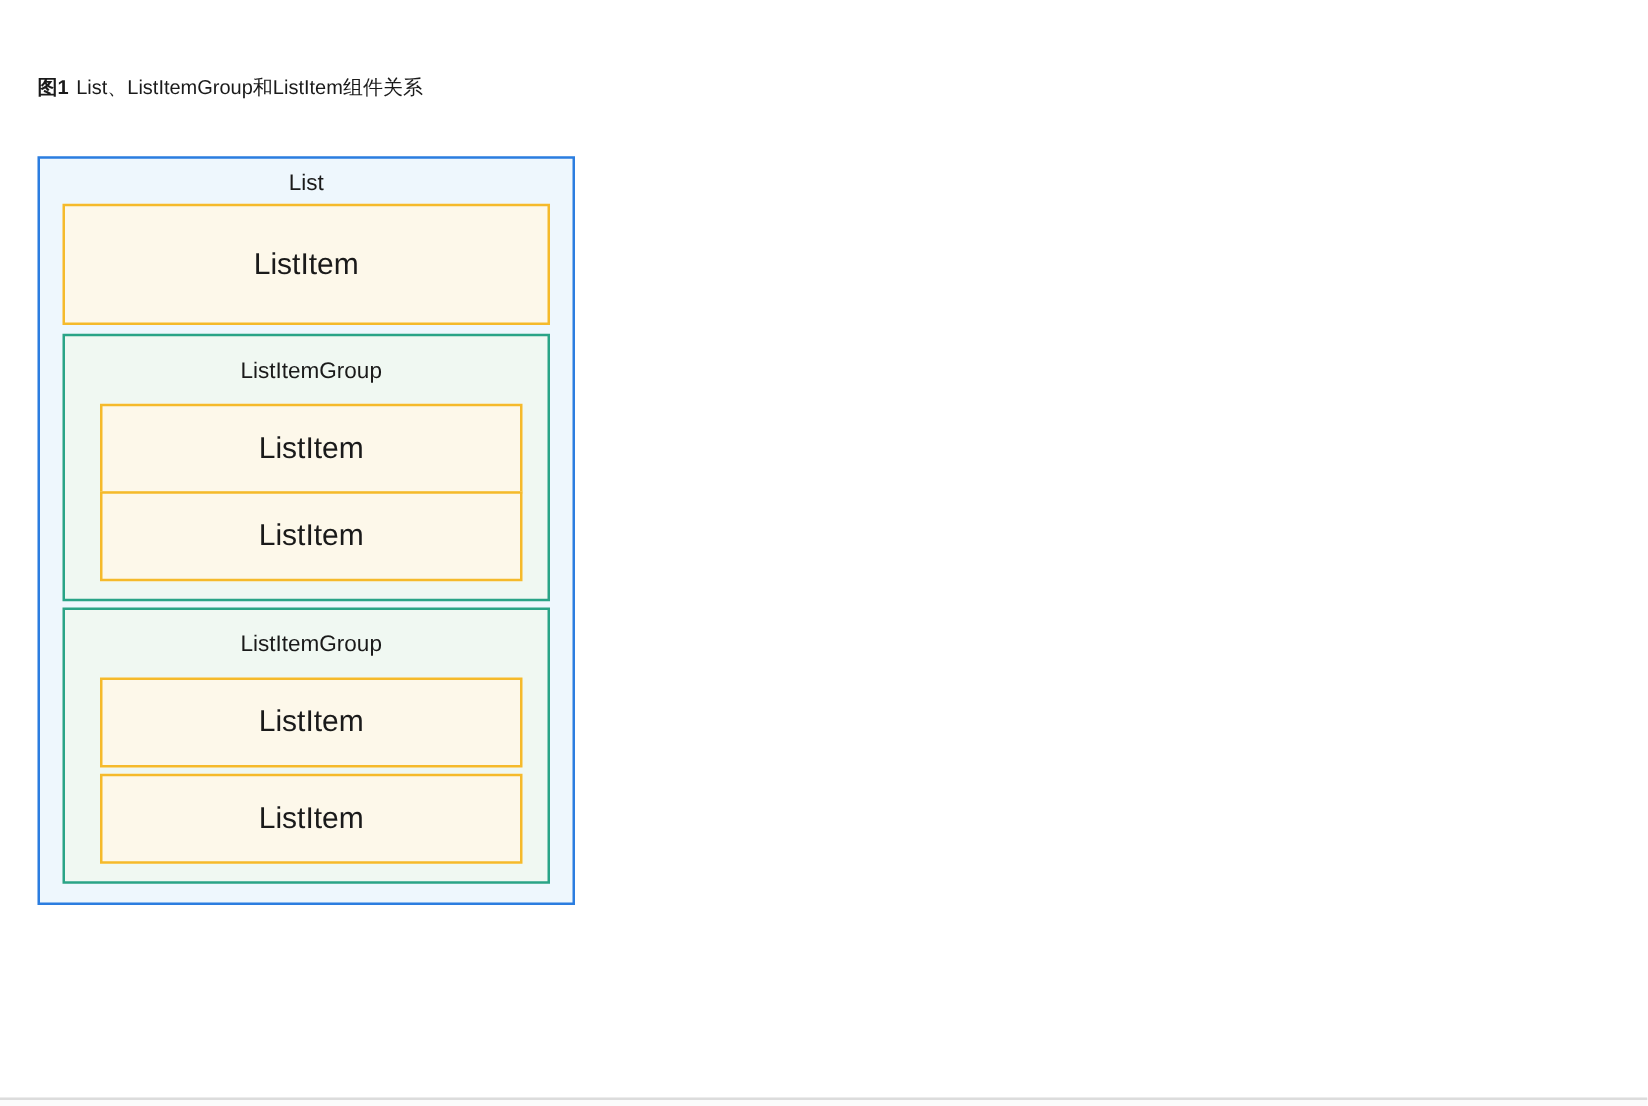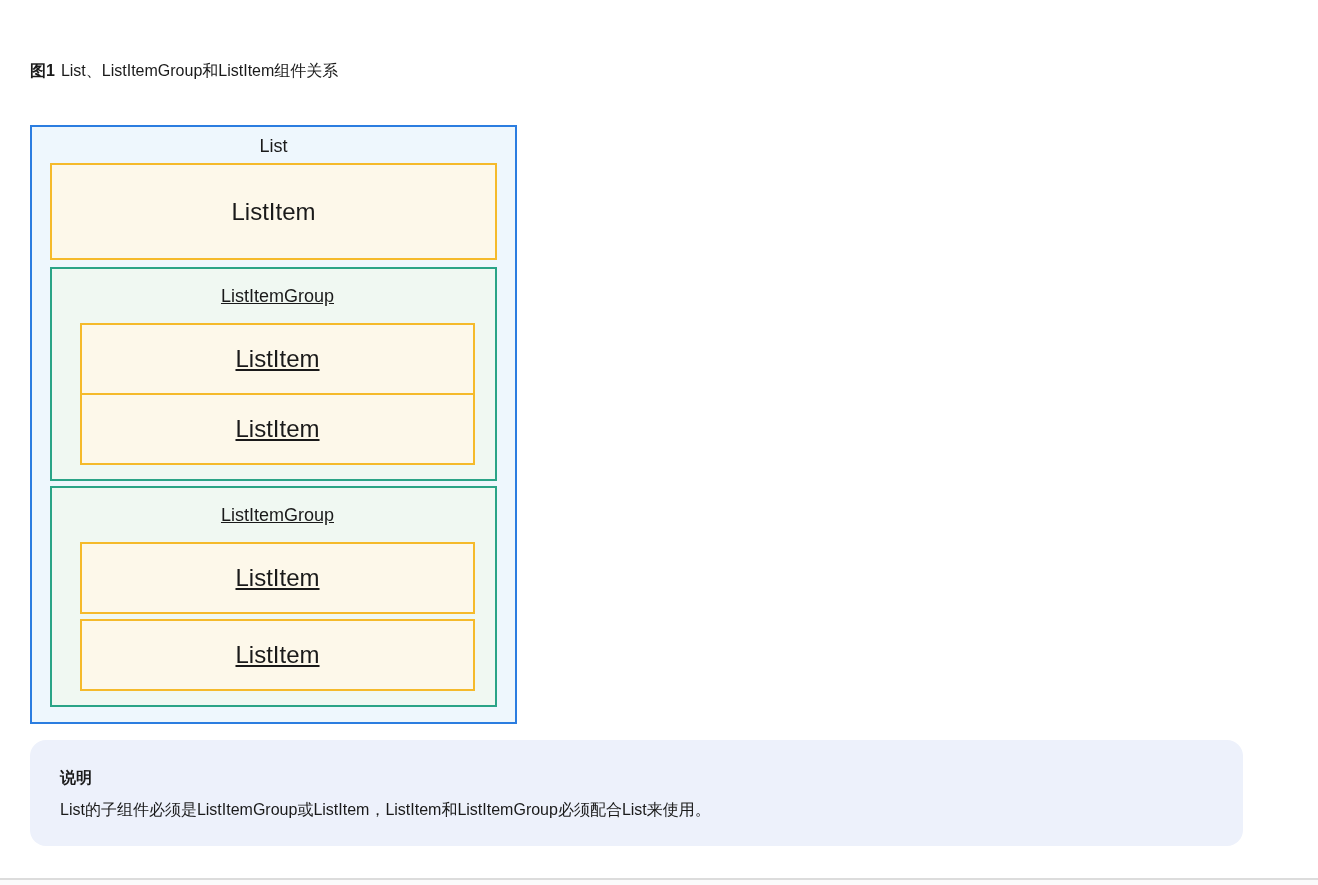--- a/index.html
+++ b/index.html
@@ -33,21 +33,21 @@
     line-height: 21px;
   }
   .figure-caption .fig-label {
     font-weight: bold;
     margin-right: 6px;
   }
 
   
   .list-box {
     margin-top: 44px;
-    width: 487px;
+    width: 430px;
     border: 2px solid var(--list-border, #2b7de0);
     background: var(--list-bg, #eef7fd);
     padding: 4px 18px 15px 18px;
   }
   .list-title {
     font-size: 18px;
     line-height: 30px;
     text-align: center;
     margin-bottom: 2px;
   }
@@ -60,21 +60,20 @@
     justify-content: center;
     font-size: 24px;
   }
   .li.direct { height: 97px; }
   .group {
     width: 100%;
     border: 2px solid var(--group-border, #2aa487);
     background: var(--group-bg, #f0f8f2);
     margin-top: 7px;
     padding: 0 20px 14px 28px;
-    text-decoration: underline;
   }
   .group + .group { margin-top: 5px; }
   .group-title {
     height: 54px;
     display: flex;
     align-items: center;
     justify-content: center;
     font-size: 18px;
   }
   .li.inner { height: 72px; }
@@ -132,20 +131,16 @@
       <div class="li inner joined">ListItem</div>
     </div>
 
     <div class="group">
       <div class="group-title">ListItemGroup</div>
       <div class="li inner">ListItem</div>
       <div class="li inner gap">ListItem</div>
     </div>
   </div>
 
-  <div class="note">
-    <div class="note-title">说明</div>
-    <div class="note-body">List的子组件必须是ListItemGroup或ListItem，ListItem和ListItemGroup必须配合List来使用。</div>
-  </div>
 
 </div>
 
 <div class="page-divider"></div>
 
 </body></html>

